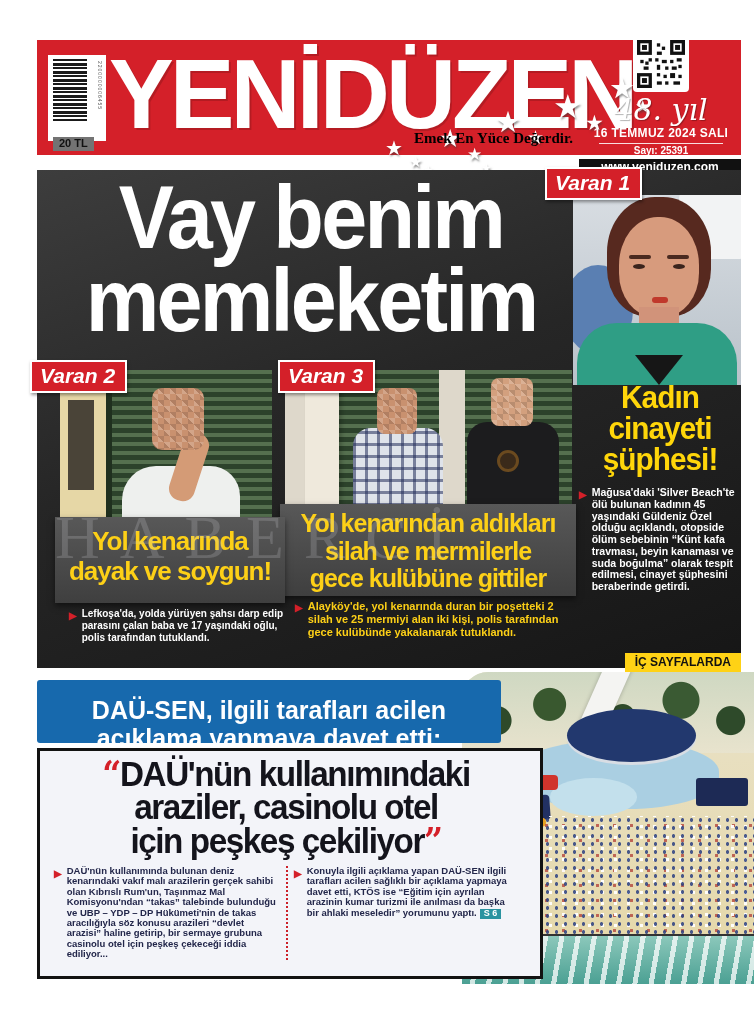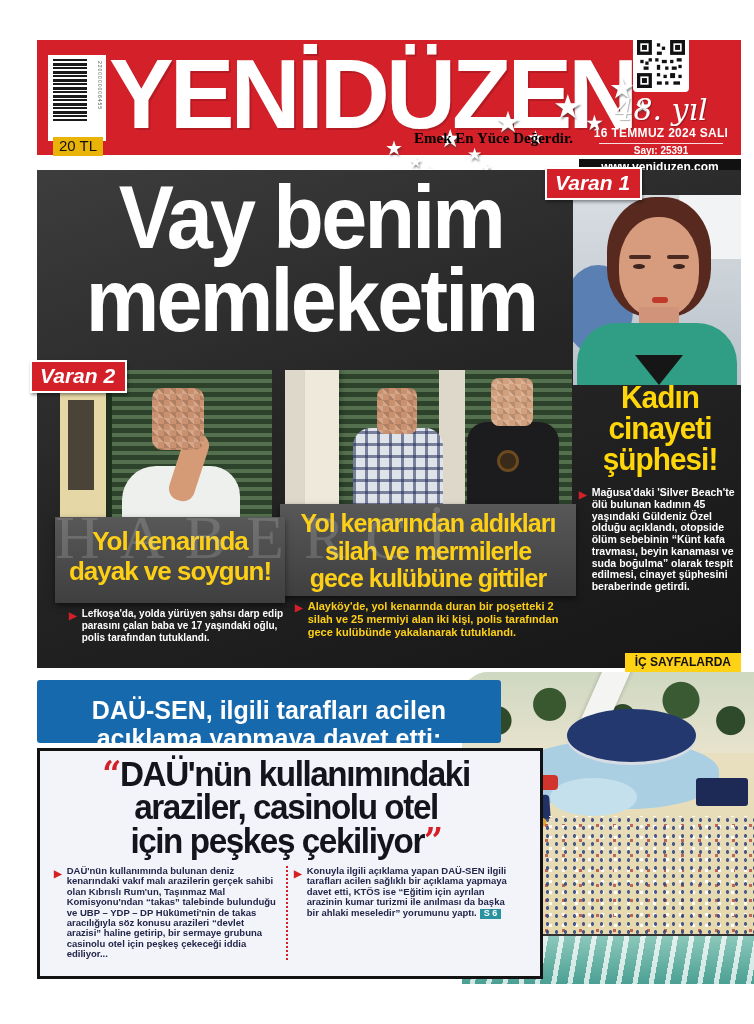--- a/index.html
+++ b/index.html
@@ -6,21 +6,21 @@
   body { background:#fff; font-family:"Liberation Sans", sans-serif; }
   .page { position:relative; width:754px; height:1024px; background:#fff; overflow:hidden; }
   .ml { white-space:pre-line; }
 
   
   .masthead { position:absolute; left:37px; top:40px; width:704px; height:115px; background:#d42029; }
   .barcode-box { position:absolute; left:11px; top:15px; width:58px; height:86px; background:#fff; padding:4px 12px 2px 5px; }
   .barcode { width:34px; height:62px;
     background:repeating-linear-gradient(to bottom,#1a1a1a 0 2px,#fff 2px 4px,#1a1a1a 4px 7px,#fff 7px 8px); }
   .barcode-num { position:absolute; right:3px; top:6px; font-size:5px; color:#555; writing-mode:vertical-rl; letter-spacing:1px; }
-  .price { position:absolute; left:16px; top:97px; background:#eab308; padding:0 6px 2px 6px; font-size:15px; font-weight:normal; color:#111; }
+  .price { position:absolute; left:16px; top:97px; background:#737373; padding:0 6px 2px 6px; font-size:11px; font-weight:bold; color:#111; }
   .logo { position:absolute; left:72px; top:2px; width:470px; text-align:center;
     font-size:99px; font-weight:bold; color:#fff; letter-spacing:-4px;
     transform:scaleY(1.0) scaleX(0.98); transform-origin:left top; line-height:1.05;
     text-shadow:2px 2px 0 rgba(0,0,0,0.15); }
   .star { position:absolute; color:#fff; text-shadow:1px 2px 2px rgba(60,60,60,0.55); line-height:1; }
   .slogan { position:absolute; right:168px; bottom:8px; font-family:Liberation Serif, serif; font-weight:bold;
     font-size:15px; color:#000000; }
   .head-right { position:absolute; right:0; top:0; width:160px; height:100%; text-align:center; color:#fff; }
   .qr { position:absolute; left:52px; top:-4px; width:56px; height:56px; background:#fff; border-radius:4px; padding:4px; }
   .anniv { position:absolute; left:0; right:0; top:52px; font-family:"DejaVu Serif", serif; font-style:italic;
@@ -252,20 +252,21 @@
     <div class="varan-label" style="left:-7px;top:190px">Varan 2</div>
 
     <div class="photo photo-v2">
       <div class="v2-window"></div>
       <div class="v2-shutter shutters"></div>
       <div class="v2-shirt"></div>
       <div class="v2-arm"></div>
       <div class="v2-head pixface"></div>
     </div>
 
+    <div class="varan-label" style="left:241px;top:190px">Varan 3</div>
 
     <div class="photo photo-v3">
       <div class="v3-shut1 shutters"></div>
       <div class="v3-shut2 shutters"></div>
       <div class="v3-col"></div>
       <div class="v3-man1"></div>
       <div class="v3-head1 pixface"></div>
       <div class="v3-man2"></div>
       <div class="v3-logo"></div>
       <div class="v3-head2 pixface"></div>

